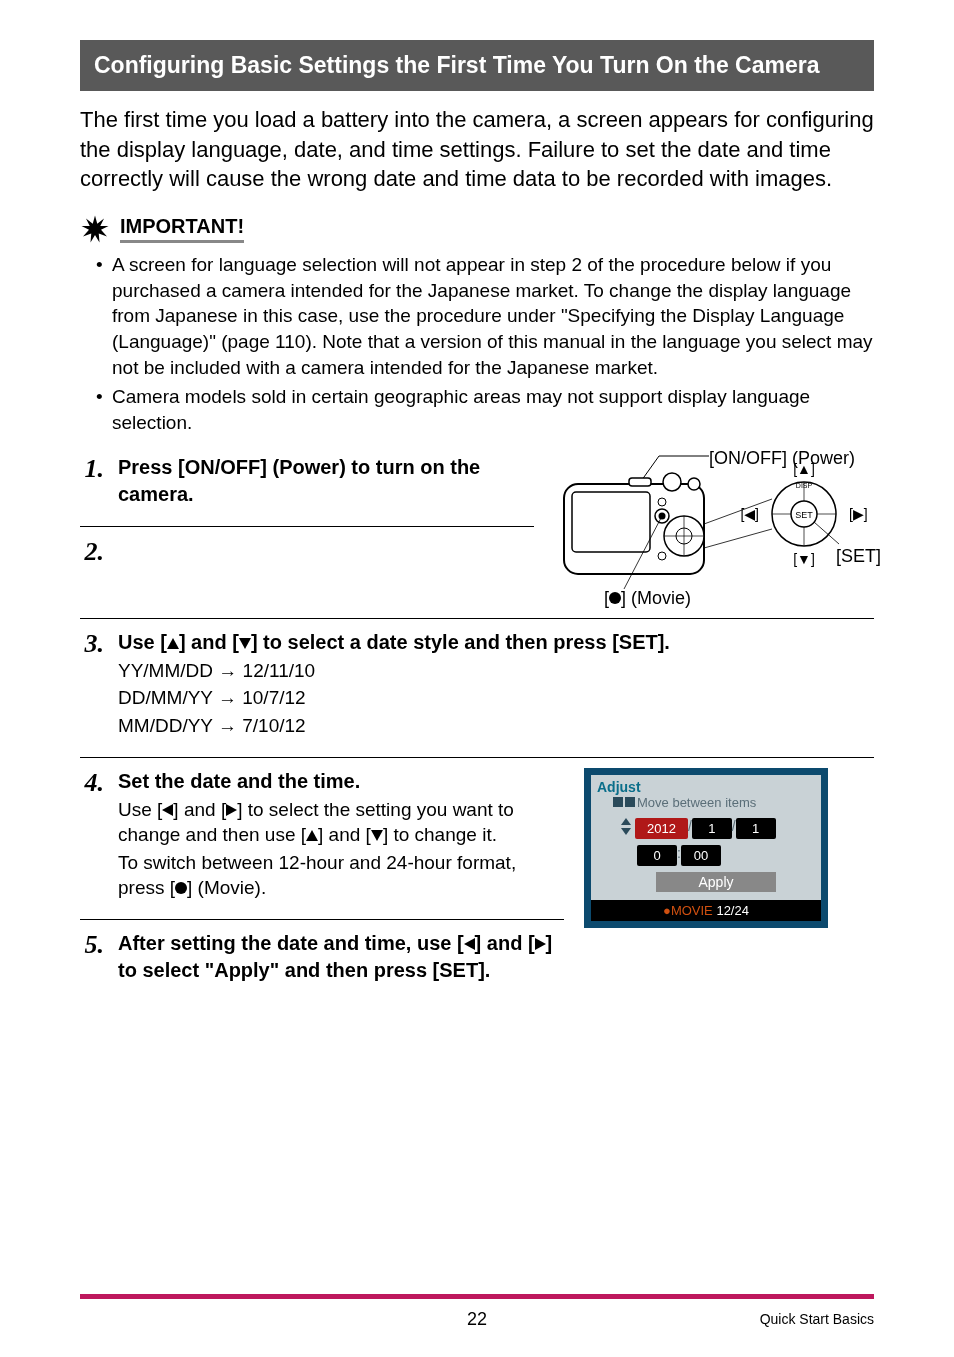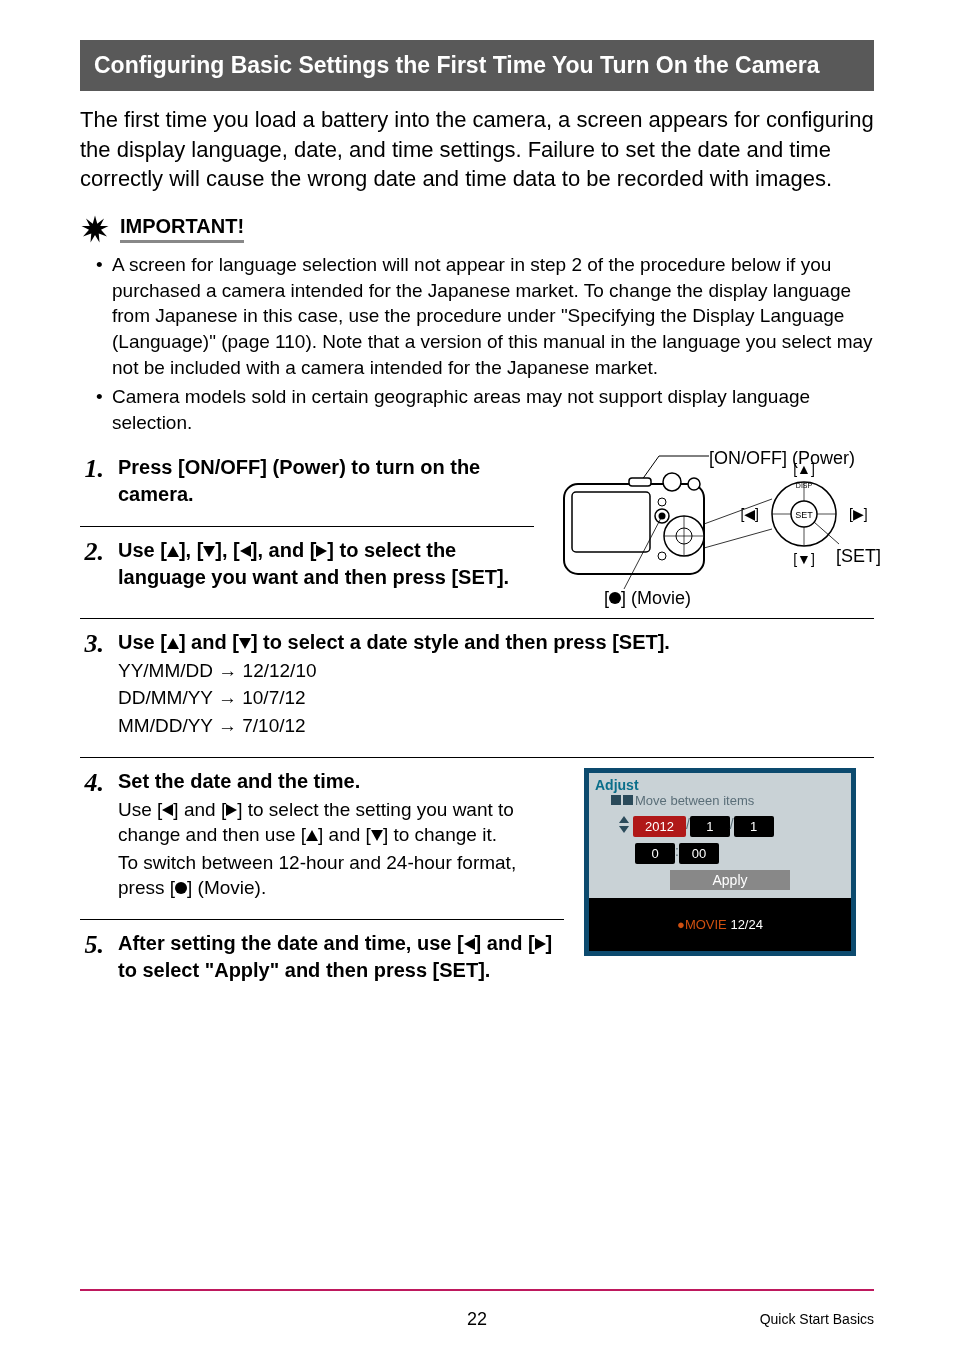--- a/index.html
+++ b/index.html
@@ -115,22 +115,22 @@
     .hr-thin {
       border: none;
       border-top: 1px solid #000;
       margin-top: 10px;
     }
     .footer {
       position: absolute;
       bottom: 30px;
       left: 80px;
       right: 80px;
-      border-top: 2px solid #be185d;
-      padding-top: 20px;
+      border-top: 5px solid #be185d;
+      padding-top: 12px;
       display: flex;
       justify-content: space-between;
       align-items: center;
       font-size: 14px;
     }
     .footer .page-num {
       position: absolute;
       left: 50%;
       transform: translateX(-50%);
       font-size: 18px;
@@ -177,36 +177,36 @@
       height: 12px;
       border-radius: 50%;
       background: #000;
       vertical-align: baseline;
     }
     .arrow-right {
       display: inline-block;
       font-size: 19px;
     }
     .adjust-screen {
-      width: 272px;
-      border: 5px solid #0c4a6e;
+      width: 244px;
+      border: 7px solid #0c4a6e;
       font-family: Arial, sans-serif;
       font-size: 14px;
       background: #c9d2d6;
     }
     .adjust-header { background:#c9d2d6; padding: 4px 6px 2px 6px; color:#103858;}
     .adjust-title { color:#0a6e8a; font-weight:bold; }
     .adjust-sub { color:#5a6e78; font-size:13px; padding-left: 16px;}
     .adjust-mid { background: #c9d2d6; padding: 6px 10px 8px 30px; }
     .field-row { display:flex; align-items:flex-start; margin-bottom:6px;}
     .field { background:#000; color:#fff; padding:3px 12px; border-radius:2px; min-width:40px; text-align:center; font-size:13px;}
     .field.red{ background:#b01818; }
     .sep { color:#5a6e78; }
     .apply-btn { background:#888; color:#fff; text-align:center; width:120px; margin: 2px auto 0 auto; padding:2px 0; font-size:14px;}
-    .adjust-footer { background:#000; color:#fff; text-align:center; font-size:13px; padding:19px 0;}
+    .adjust-footer { background:#000; color:#fff; text-align:center; font-size:13px; padding:3px 0;}
     .adjust-footer .mov { color:#d05010; }
     .mini-tri-col { display:flex; flex-direction:column; align-items:center; gap:3px; margin-right:4px;}
     .mini-tri-up { width:0;height:0;border-left:5px solid transparent;border-right:5px solid transparent;border-bottom:7px solid #2a4a5a;}
     .mini-tri-down{ width:0;height:0;border-left:5px solid transparent;border-right:5px solid transparent;border-top:7px solid #2a4a5a;}
     .mini-sq { display:inline-block; width:10px; height:10px; background:#2a4a5a; margin-right:2px;}
   </style>
 </head>
 <body>
 
 <div class="section-header">Configuring Basic Settings the First Time You Turn On the Camera</div>
@@ -232,25 +232,20 @@
     <div class="step">
       <div class="step-num">1.</div>
       <div class="step-body">
         <div class="step-title">Press [ON/OFF] (Power) to turn on the camera.</div>
       </div>
     </div>
     <hr class="hr-thin">
 
     <div class="step">
       <div class="step-num">2.</div>
-      <div class="step-body">
-        <div class="step-title">
-          <span>Use [</span><span class="tri tri-up"></span><span>], [</span><span class="tri tri-down"></span><span>], [</span><span class="tri tri-left"></span><span>], and [</span><span class="tri tri-right"></span><span>] to select the language you want and then press [SET].</span>
-        </div>
-      </div>
     </div>
 
   </div>
   <div class="right-col" style="width:320px;">
     <svg width="320" height="160" viewBox="0 0 320 160">
 
       <line x1="105" y1="12" x2="155" y2="12" stroke="#000" stroke-width="1"></line>
       <line x1="105" y1="12" x2="85" y2="40" stroke="#000" stroke-width="1"></line>
 
       <rect x="10" y="40" width="140" height="90" rx="14" ry="14" fill="#fff" stroke="#000" stroke-width="2"></rect>
@@ -301,21 +296,21 @@
 </div>
 
 <hr class="hr-thin">
 
 <div class="step">
   <div class="step-num">3.</div>
   <div class="step-body">
     <div class="step-title">
       <span>Use [</span><span class="tri tri-up"></span><span>] and [</span><span class="tri tri-down"></span><span>] to select a date style and then press [SET].</span>
     </div>
-    <div class="step-extra"><span>YY/MM/DD </span><span class="arrow-right">→</span><span> 12/12/10</span></div>
+    <div class="step-extra"><span>YY/MM/DD </span><span class="arrow-right">→</span><span> 12/11/10</span></div>
     <div class="step-extra"><span>DD/MM/YY </span><span class="arrow-right">→</span><span> 10/7/12</span></div>
     <div class="step-extra"><span>MM/DD/YY </span><span class="arrow-right">→</span><span> 7/10/12</span></div>
   </div>
 </div>
 
 <hr class="hr-thin">
 
 <div class="two-col">
   <div class="left-col">
 

